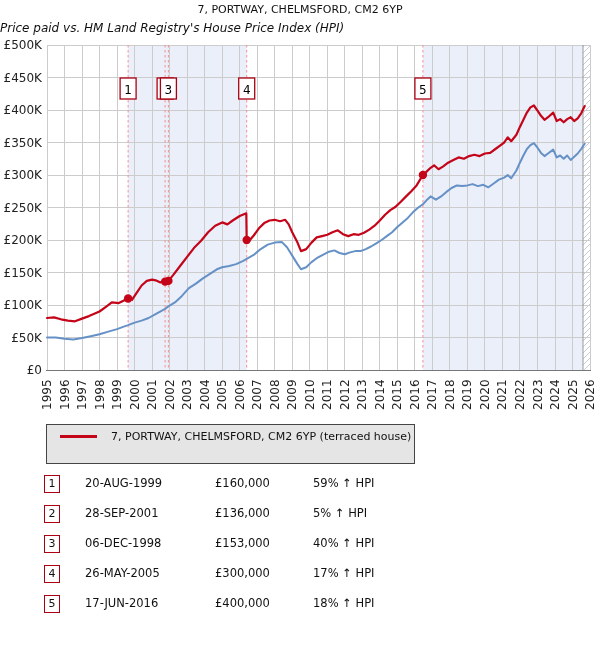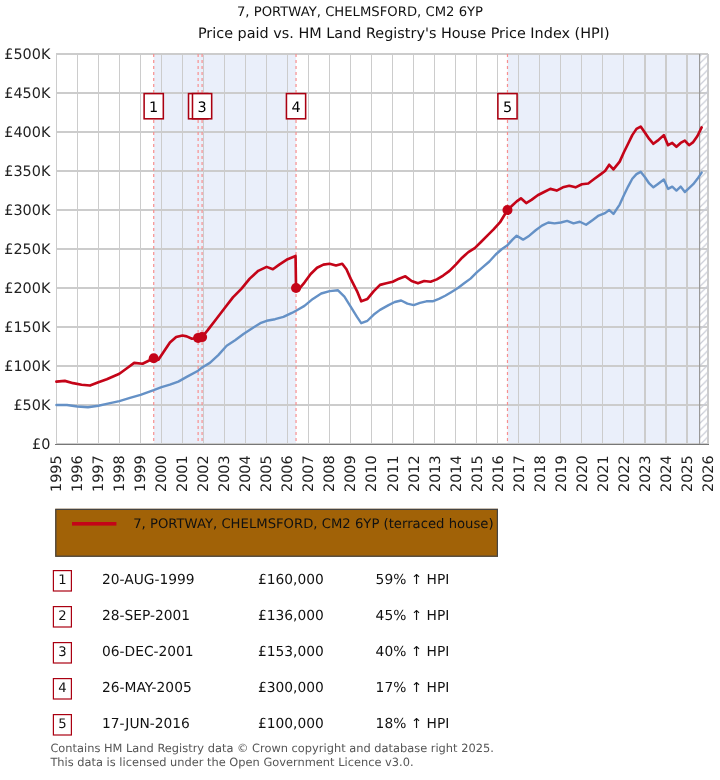--- a/index.html
+++ b/index.html
@@ -1,21 +1,21 @@
 <!DOCTYPE html>
 <html><head>
 <meta charset="utf-8">
 <style>
   html,body{margin:0;padding:0;background:#fff;}
   .page{position:relative;width:600px;height:650px;background:#ffffff;
         font-family:"DejaVu Sans","Liberation Sans",sans-serif;overflow:hidden;color:#111;}
   .title1{position:absolute;top:3px;left:0;width:600px;text-align:center;font-size:11px;}
-  .title2{position:absolute;top:21px;left:0;width:508px;text-align:right;font-size:12px;}
+  .title2{position:absolute;top:21px;left:0;width:508px;text-align:left;font-size:12px;font-style:italic;}
   .chart-svg{position:absolute;top:0;left:0;}
-  .legend{position:absolute;left:46px;top:424px;width:369px;height:40px;border:1px solid #444;background:#a16207;box-sizing:border-box;}
+  .legend{position:absolute;left:46px;top:424px;width:369px;height:40px;border:1px solid #444;background:#e5e5e5;box-sizing:border-box;}
   .lrow{display:flex;align-items:center;height:18px;margin-top:2px;}
   .swatch{display:inline-block;width:37px;height:3px;margin-left:13px;flex:0 0 auto;}
   .ltext{margin-left:14px;font-size:11px;white-space:nowrap;}
   .ttable{position:absolute;left:42px;top:474px;width:420px;}
   .trow{position:relative;height:30px;}
   .tnum{position:absolute;left:2px;top:1px;width:14px;height:16px;border:1px solid #aa0011;
         text-align:center;font-size:11px;line-height:16px;background:#fff;}
   .tcell{position:absolute;top:2px;font-size:11.5px;white-space:nowrap;}
   .tdate{left:43px;}
   .tprice{left:173px;}
@@ -169,39 +169,35 @@
     <div class="trow">
       <span class="tnum">1</span>
       <span class="tcell tdate">20-AUG-1999</span>
       <span class="tcell tprice">£160,000</span>
       <span class="tcell thpi">59% ↑ HPI</span>
     </div>
     <div class="trow">
       <span class="tnum">2</span>
       <span class="tcell tdate">28-SEP-2001</span>
       <span class="tcell tprice">£136,000</span>
-      <span class="tcell thpi">45% ↑ HPI</span>
+      <span class="tcell thpi">5% ↑ HPI</span>
     </div>
     <div class="trow">
       <span class="tnum">3</span>
-      <span class="tcell tdate">06-DEC-2001</span>
+      <span class="tcell tdate">06-DEC-1998</span>
       <span class="tcell tprice">£153,000</span>
       <span class="tcell thpi">40% ↑ HPI</span>
     </div>
     <div class="trow">
       <span class="tnum">4</span>
       <span class="tcell tdate">26-MAY-2005</span>
       <span class="tcell tprice">£300,000</span>
       <span class="tcell thpi">17% ↑ HPI</span>
     </div>
     <div class="trow">
       <span class="tnum">5</span>
       <span class="tcell tdate">17-JUN-2016</span>
-      <span class="tcell tprice">£100,000</span>
+      <span class="tcell tprice">£400,000</span>
       <span class="tcell thpi">18% ↑ HPI</span>
     </div>
   </div>
 
-  <div class="footer">
-    <div>Contains HM Land Registry data © Crown copyright and database right 2025.</div>
-    <div>This data is licensed under the Open Government Licence v3.0.</div>
-  </div>
 </div>
 
 </body></html>

